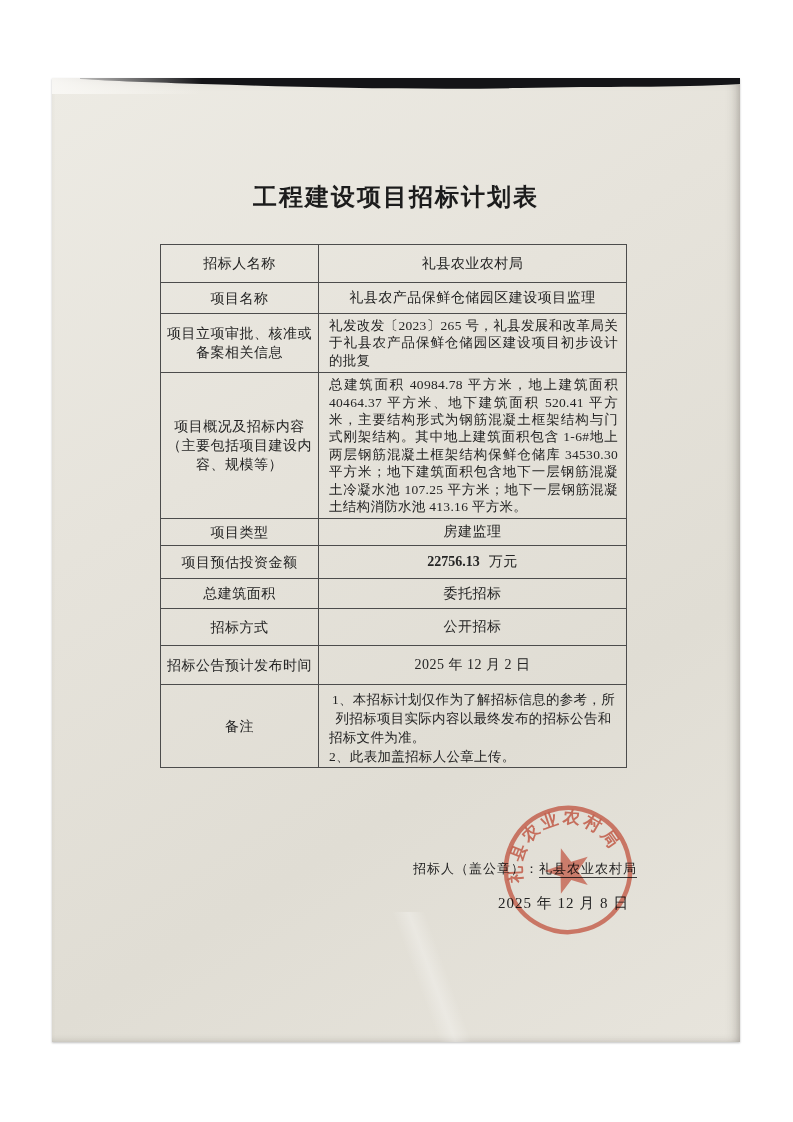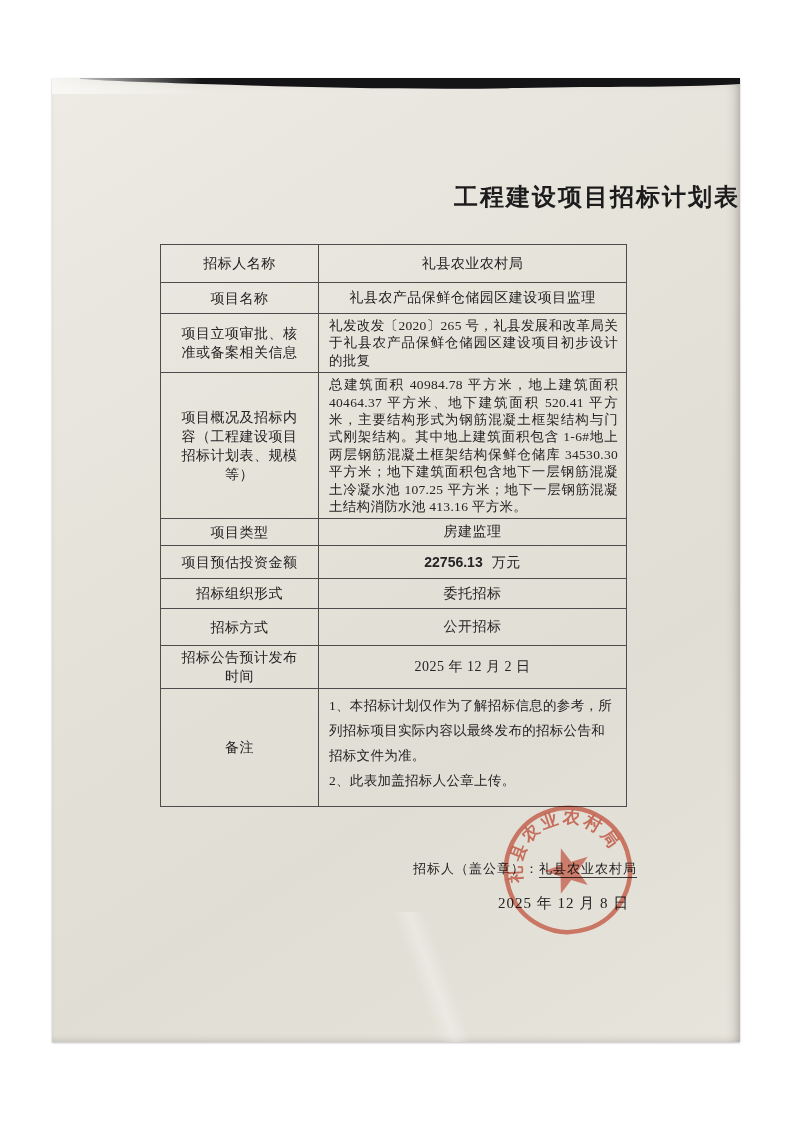--- a/index.html
+++ b/index.html
@@ -15,37 +15,37 @@
                 inset 0 -5px 9px -6px rgba(70,64,58,.22),
                 inset 0 10px 14px -12px rgba(70,64,58,.35),
                 0 1px 2px rgba(0,0,0,.25);
   }
   .top-band { position:absolute; left:0; top:0; width:688px; height:14px; filter:blur(.6px); }
   .corner-light { position:absolute; left:0; top:0; width:150px; height:16px;
     background:linear-gradient(to right, rgba(250,249,246,.9), rgba(250,249,246,0)); }
   .crease { position:absolute; left:300px; bottom:0; width:160px; height:130px;
     background:linear-gradient(70deg, rgba(255,255,255,0) 42%, rgba(255,255,255,.28) 50%, rgba(255,255,255,0) 58%); }
 
-  .title { position:absolute; top:103px; left:0; width:100%; text-align:right;
+  .title { position:absolute; top:103px; left:0; width:100%; text-align:center;
     font-size:24px; font-weight:bold; letter-spacing:2px; color:#1c1c1c; }
 
   .doc-table { position:absolute; left:108px; top:166px; width:467px;
     border-collapse:collapse; table-layout:fixed; color:#242424; }
   .doc-table td { border:1px solid #4c4c4c; vertical-align:middle; }
   td.lbl { width:158px; text-align:center; font-size:14px; line-height:19px;
-    padding:2px 15px; letter-spacing:.5px; }
+    padding:2px 6px; letter-spacing:.5px; }
   td.val { text-align:center; font-size:14px; line-height:18px; padding:2px 8px; letter-spacing:.5px; }
   td.val.just { text-align:justify; text-justify:inter-character; text-align-last:left;
     font-size:13.5px; line-height:17.4px; letter-spacing:.3px; padding:3px 8px 3px 10px; }
-  td.val.notes { text-align:left; text-align-last:left; white-space:pre-line;
-    font-size:13.5px; line-height:25px; letter-spacing:.3px; padding:4px 8px 13px 10px; }
+  td.val.notes { text-align:center; text-align-last:left; white-space:pre-line;
+    font-size:13.5px; line-height:19px; letter-spacing:.3px; padding:4px 8px 0 10px; }
   tr.h38{height:38px} tr.h41{height:31px} tr.h43{height:43px} tr.h48{height:48px}
   tr.h122{height:122px} tr.h27{height:27px} tr.h33{height:33px} tr.h30{height:30px}
   tr.h37{height:37px} tr.h39{height:39px} tr.h40{height:40px} tr.h83{height:83px}
-  .amount { font-family:Liberation Sans, sans-serif; font-weight:bold; font-size:14px; letter-spacing:0; }
+  .amount { font-family:Liberation Serif, serif; font-weight:bold; font-size:14px; letter-spacing:0; }
   .unit { margin-left:9px;font-family:Liberation Mono, monospace; }
 
   .sig { position:absolute; left:361px; top:782px; font-size:13px; color:#242424; letter-spacing:1px; }
   .sig-name { border-bottom:1.5px solid #3a3a3a; padding-bottom:1px; }
   .date-line { position:absolute; left:446px; top:816px; font-size:15px; color:#242424; letter-spacing:1px; }
 
   .stamp { position:absolute; left:433px; top:709px; width:166px; height:166px;
     mix-blend-mode:multiply; opacity:.88; }
 </style>
 </head>
@@ -66,36 +66,36 @@
           <tr class="h38">
         <td class="lbl">招标人名称</td>
         <td class="val">礼县农业农村局</td>
       </tr>
       <tr class="h41">
         <td class="lbl">项目名称</td>
         <td class="val">礼县农产品保鲜仓储园区建设项目监理</td>
       </tr>
       <tr class="h48">
         <td class="lbl">项目立项审批、核准或备案相关信息</td>
-        <td class="val just">礼发改发〔2020〕265 号，礼县发展和改革局关于礼县农产品保鲜仓储园区建设项目初步设计的批复</td>
+        <td class="val just">礼发改发〔2023〕265 号，礼县发展和改革局关于礼县农产品保鲜仓储园区建设项目初步设计的批复</td>
       </tr>
       <tr class="h122">
-        <td class="lbl">项目概况及招标内容（工程建设项目招标计划表、规模等）</td>
+        <td class="lbl">项目概况及招标内容（主要包括项目建设内容、规模等）</td>
         <td class="val just">总建筑面积 40984.78 平方米，地上建筑面积 40464.37 平方米、地下建筑面积 520.41 平方米，主要结构形式为钢筋混凝土框架结构与门式刚架结构。其中地上建筑面积包含 1-6#地上两层钢筋混凝土框架结构保鲜仓储库 34530.30 平方米；地下建筑面积包含地下一层钢筋混凝土冷凝水池 107.25 平方米；地下一层钢筋混凝土结构消防水池 413.16 平方米。</td>
       </tr>
       <tr class="h27">
         <td class="lbl">项目类型</td>
         <td class="val">房建监理</td>
       </tr>
       <tr class="h33">
         <td class="lbl">项目预估投资金额</td>
         <td class="val"><span class="amount">22756.13</span><span class="unit">万元</span></td>
       </tr>
       <tr class="h30">
-        <td class="lbl">招标组织形式</td>
+        <td class="lbl">总建筑面积</td>
         <td class="val">委托招标</td>
       </tr>
       <tr class="h37">
         <td class="lbl">招标方式</td>
         <td class="val">公开招标</td>
       </tr>
       <tr class="h39">
         <td class="lbl">招标公告预计发布时间</td>
         <td class="val">2025 年 12 月 2 日</td>
       </tr>

